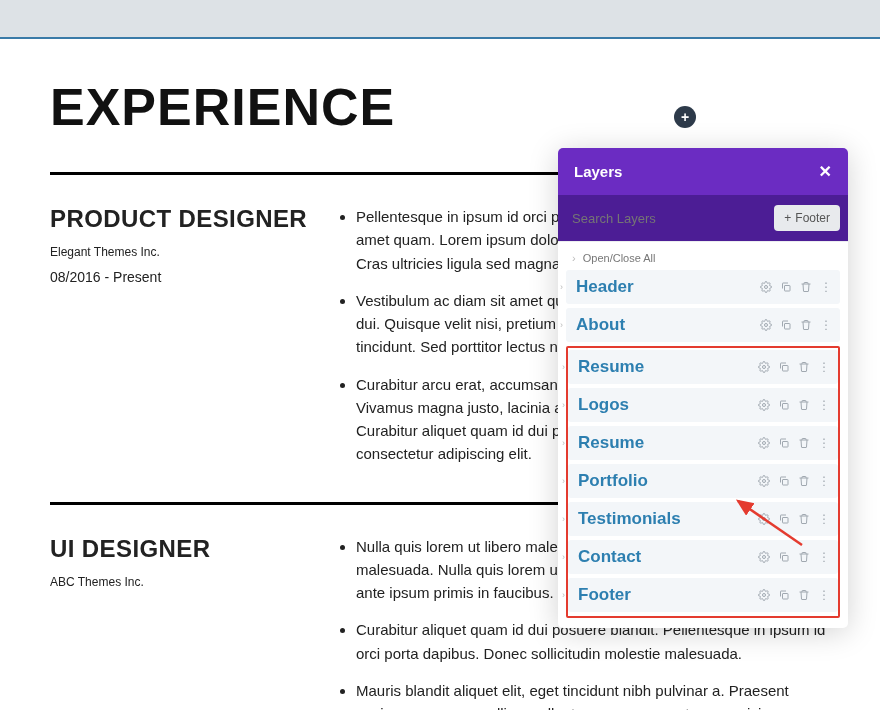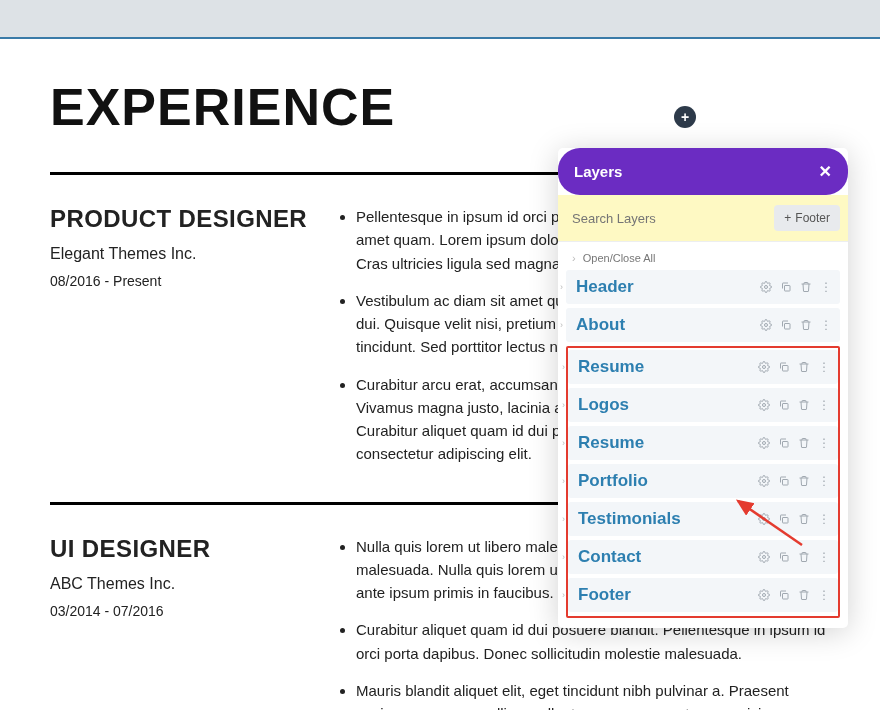--- a/index.html
+++ b/index.html
@@ -48,21 +48,21 @@
   flex-shrink: 0;
 }
 .job-title {
   font-size: 24px;
   font-weight: 800;
   color: #222;
   letter-spacing: 0.4px;
 }
 .job-company {
   margin-top: 12px;
-  font-size: 16px;
+  font-size: 12px;
   color: #222;
 }
 .job-dates {
   margin-top: 10px;
   font-size: 14px;
   color: #222;
 }
 .job-right {
   flex: 1;
 }
@@ -108,32 +108,31 @@
 }
 .panel-header {
   background: #6b2cc2;
   color: #fff;
   padding: 14px 16px;
   display: flex;
   justify-content: space-between;
   align-items: center;
   font-size: 15px;
   font-weight: 600;
-  border-radius: 22px;
 }
 .panel-close {
   cursor: pointer;
   font-size: 16px;
   font-weight: bold;
 }
 .panel-search {
   display: flex;
   align-items: center;
   padding: 10px 8px 10px 14px;
-  background: #fef9c3;
+  background: #4c1d95;
   border-bottom: 1px solid #eceef0;
 }
 .panel-search-input {
   flex: 1;
   border: none;
   background: transparent;
   font-size: 13px;
   color: #888;
   outline: none;
 }
@@ -227,21 +226,20 @@
       </ul>
     </div>
   </div>
 
   <div class="divider" style="margin-top:22px;"></div>
 
   <div class="job-row">
     <div class="job-left">
       <div class="job-title">UI DESIGNER</div>
       <div class="job-company">ABC Themes Inc.</div>
-      <div class="job-dates">03/2014 - 07/2016</div>
     </div>
     <div class="job-right">
       <ul>
         <li>Nulla quis lorem ut libero malesuada feugiat. Nulla quis lorem ut libero malesuada. Nulla quis lorem ut libero malesuada feugiat. Vestibulum ante ipsum primis in faucibus.</li>
         <li>Curabitur aliquet quam id dui posuere blandit. Pellentesque in ipsum id orci porta dapibus. Donec sollicitudin molestie malesuada.</li>
         <li>Mauris blandit aliquet elit, eget tincidunt nibh pulvinar a. Praesent sapien massa, convallis a pellentesque nec, egestas non nisi. Vestibulum ante ipsum primis in faucibus orci.</li>
       </ul>
     </div>
   </div>
 </div>

